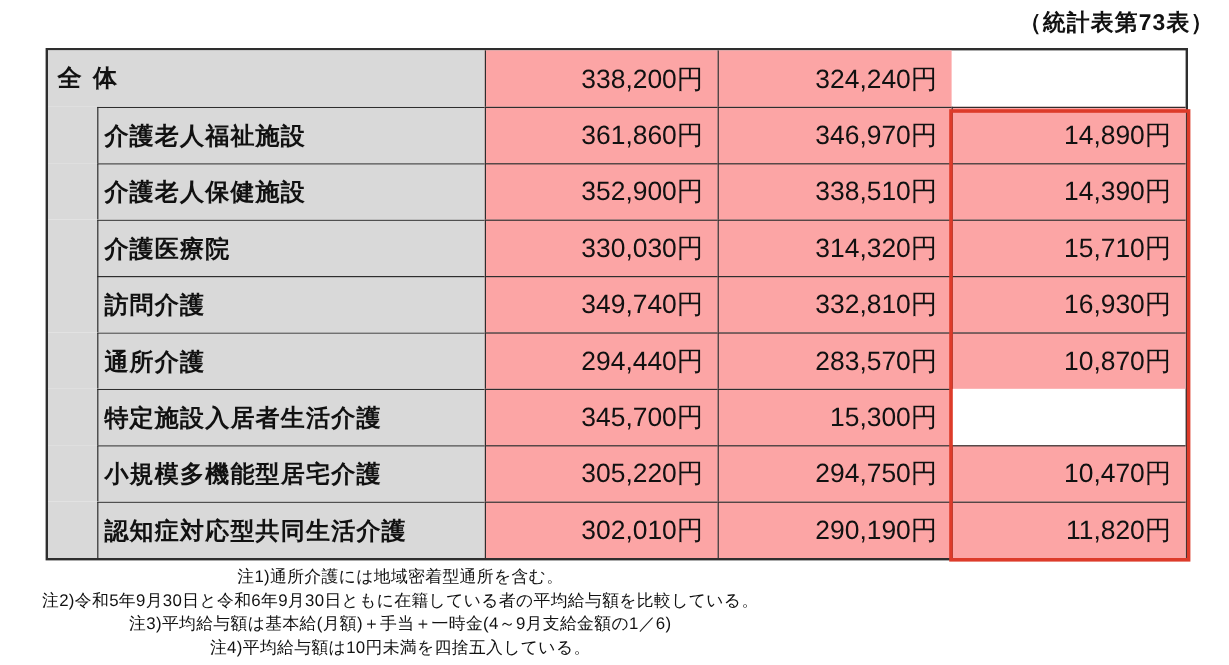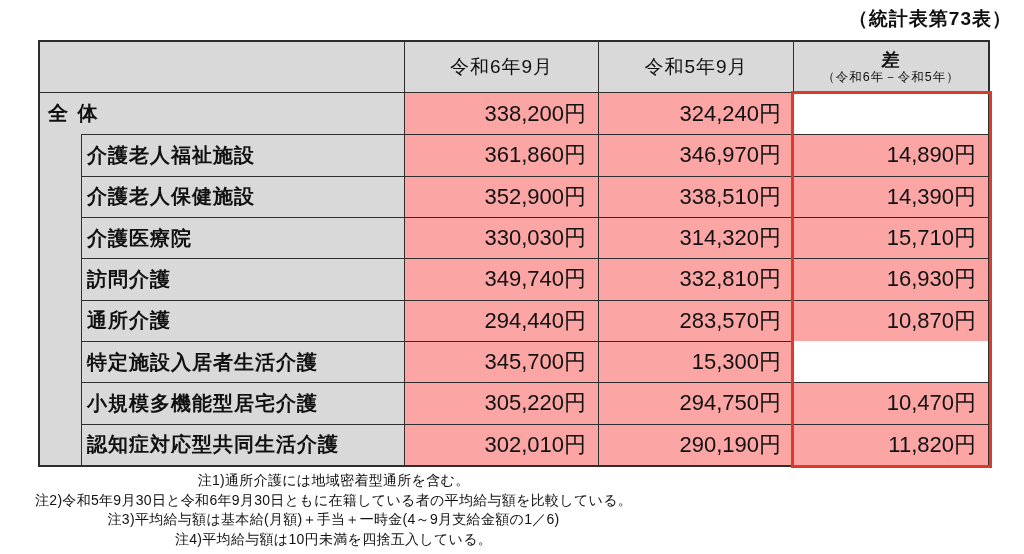--- a/index.html
+++ b/index.html
@@ -38,29 +38,20 @@
 </style>
 </head>
 <body>
 
 <div class="page">
 
   <div class="doc-title">（統計表第73表）</div>
 
   <div class="table">
 
-    <div class="hrow">
-      <div class="hcell"></div>
-      <div class="hcell bordered">令和6年9月</div>
-      <div class="hcell bordered">令和5年9月</div>
-      <div class="hcell bordered">
-        <div class="diff-main">差</div>
-        <div class="diff-sub">（令和6年－令和5年）</div>
-      </div>
-    </div>
 
     <div class="drow">
       <div class="lcell whole">全 体</div>
       <div class="num">338,200円</div>
       <div class="num">324,240円</div>
     </div>
 
     <div class="drow sep">
       <div class="lcell indent">
           <div class="subcell">介護老人福祉施設</div>

